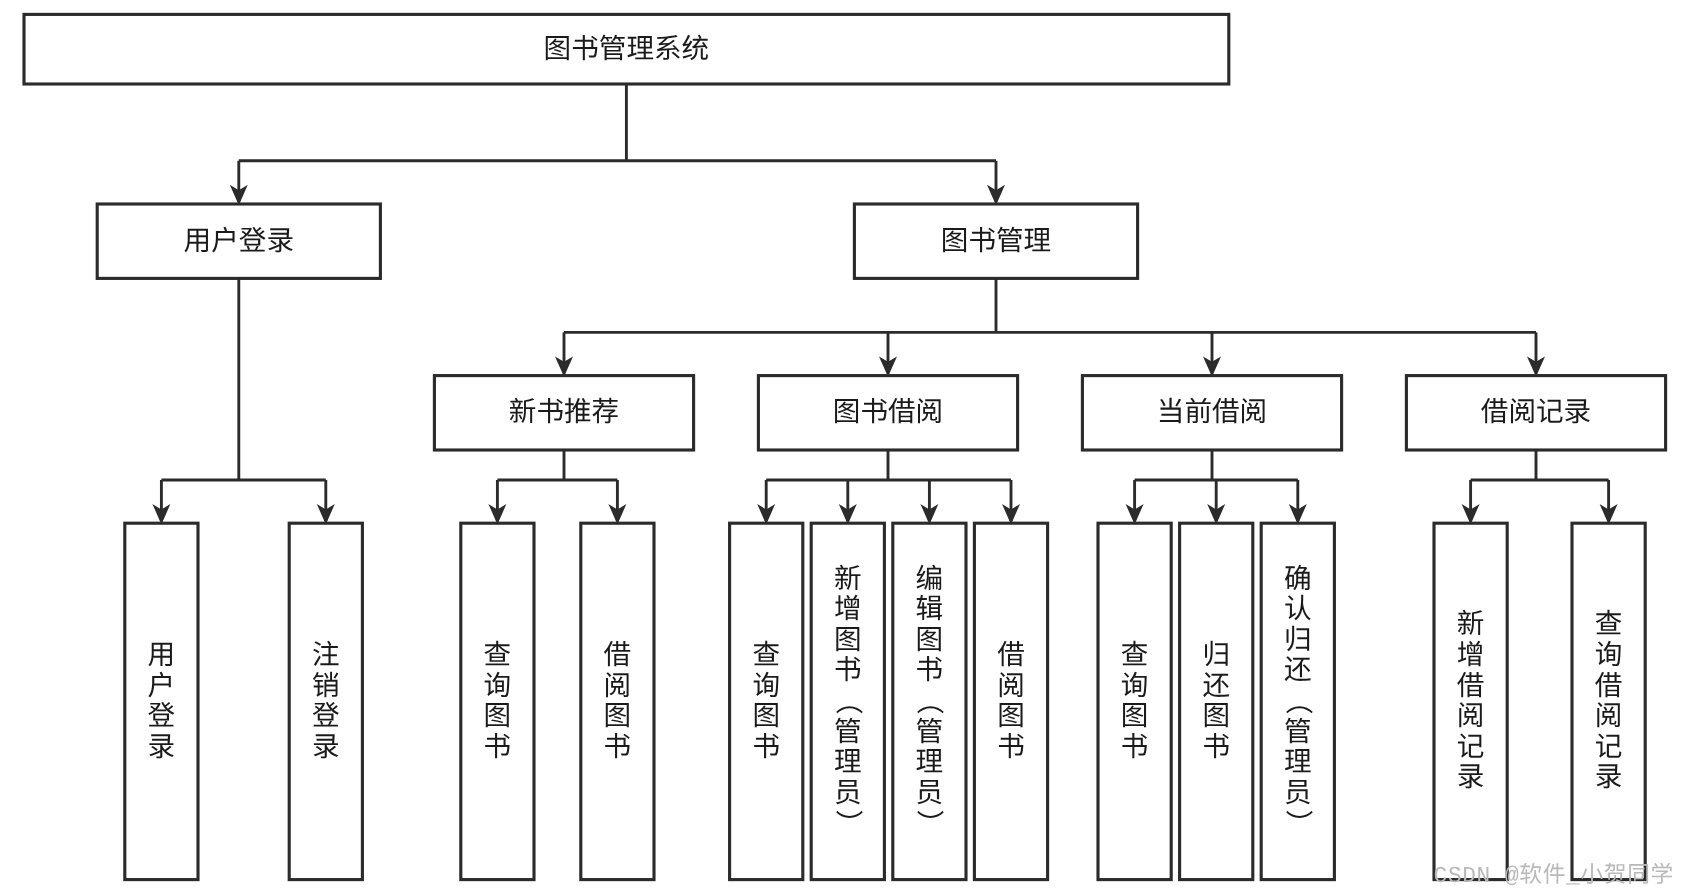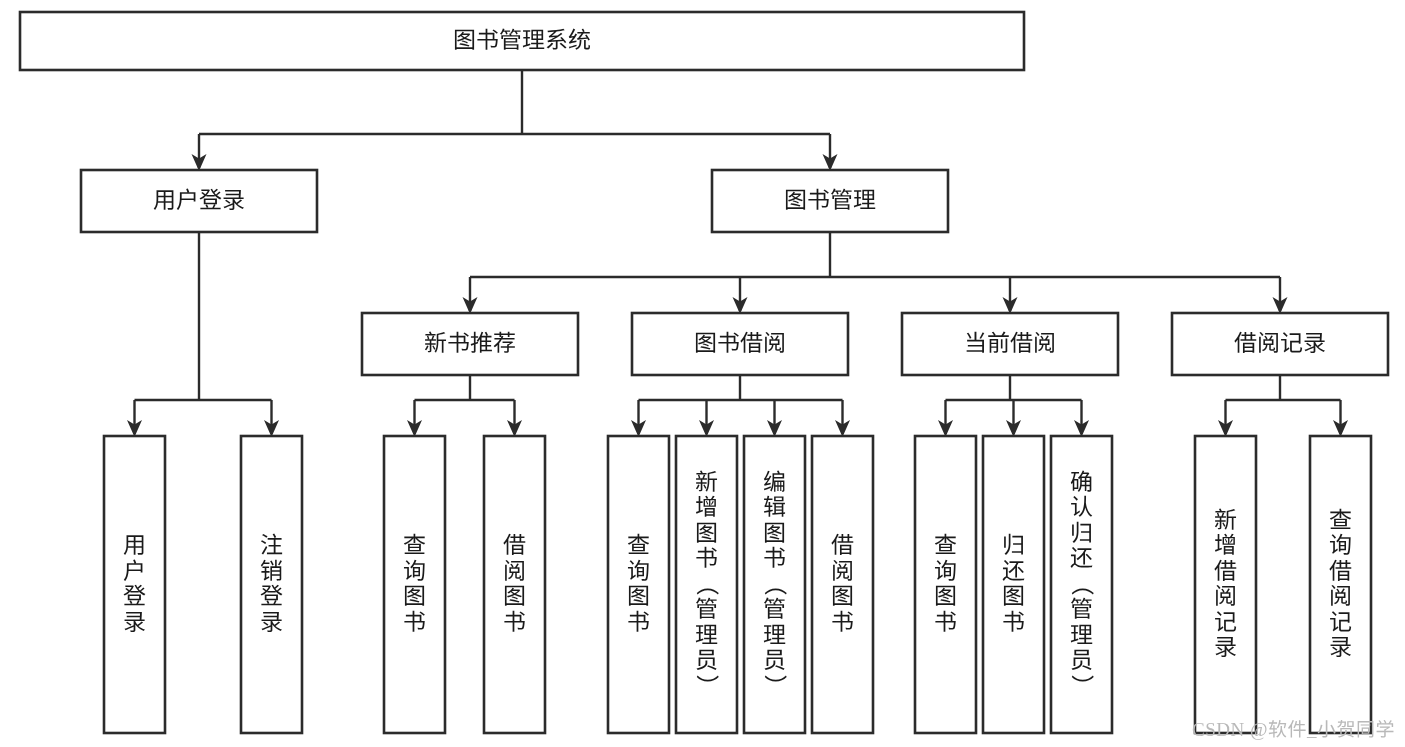--- a/index.html
+++ b/index.html
@@ -50,21 +50,21 @@
     stroke-linecap: butt;
   }
   .arrow-head {
     fill: #2b2b2b;
     stroke: none;
   }
   .watermark {
     position: absolute;
     right: 10px;
     bottom: 6px;
-    font-family: Liberation Serif, serif;
+    font-family: Liberation Mono, monospace;
     font-size: 19px;
     color: #b9b9b9;
     letter-spacing: 0.5px;
     white-space: nowrap;
     pointer-events: none;
     user-select: none;
   }
 </style>
 </head>
 <body>

